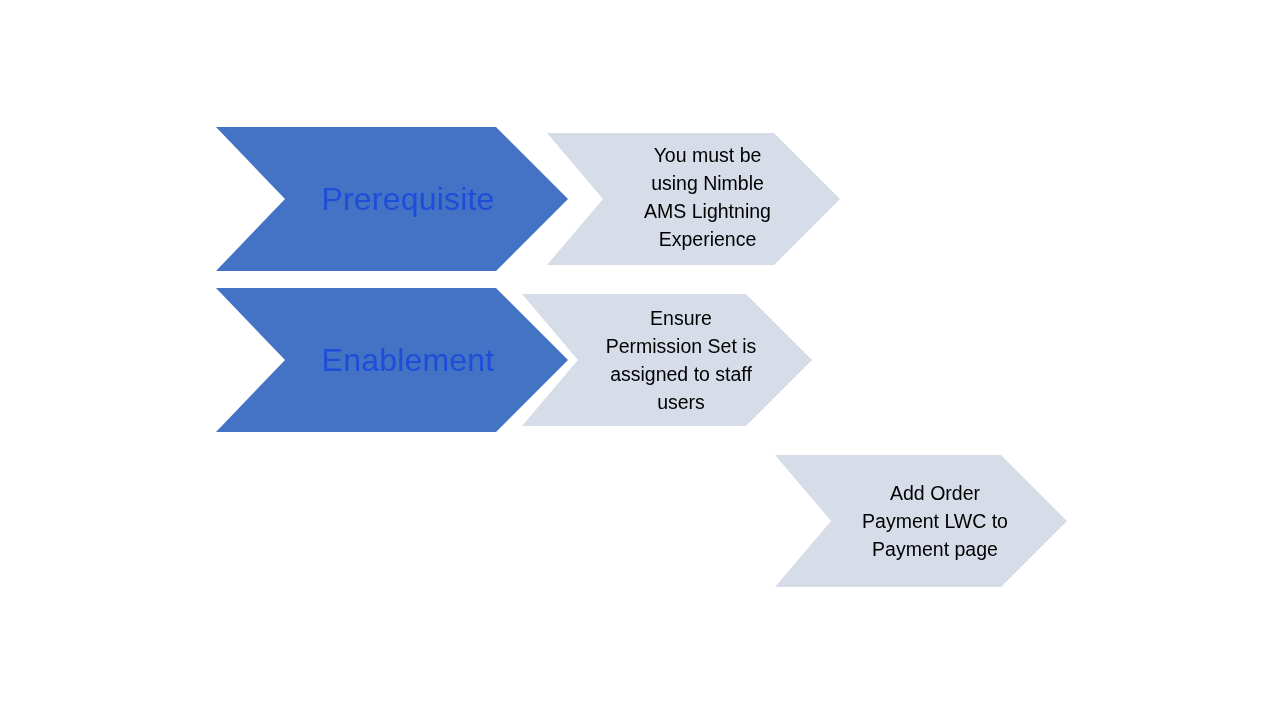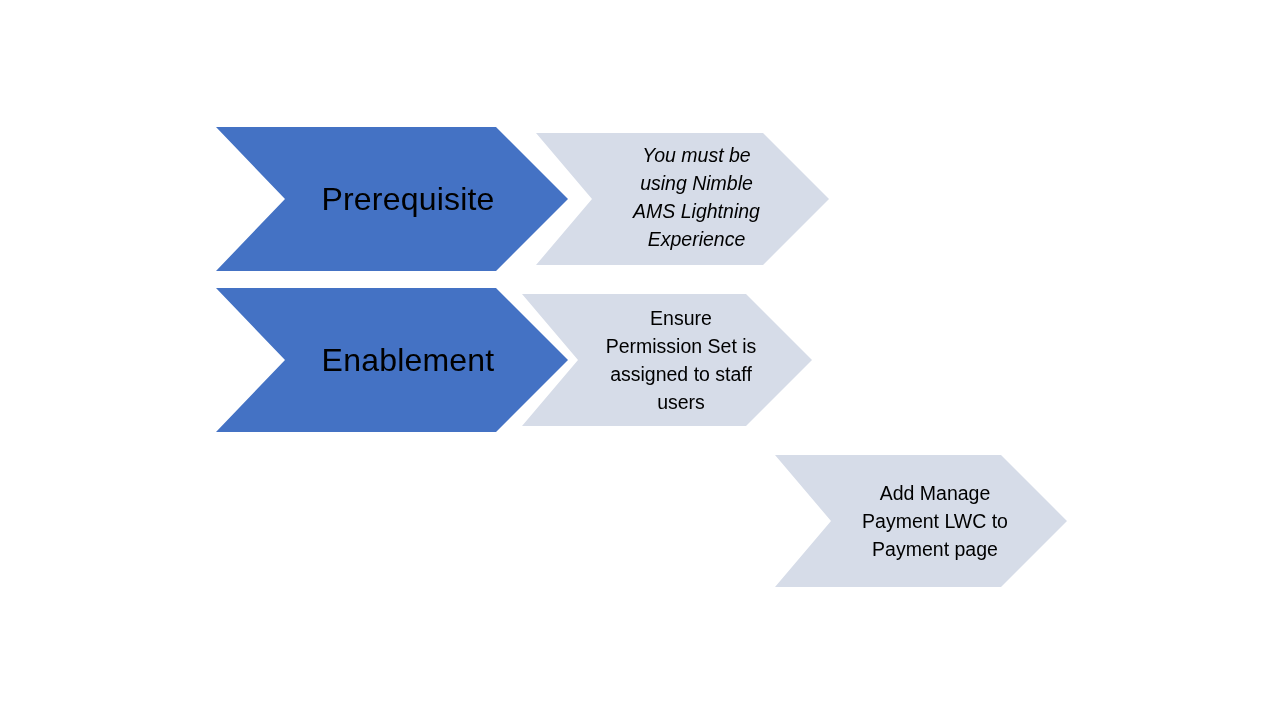--- a/index.html
+++ b/index.html
@@ -41,42 +41,42 @@
     display: flex;
     align-items: center;
     justify-content: center;
     text-align: center;
     box-sizing: border-box;
     white-space: pre-line;
   }
 
   
   .stage .label {
-    color: #000000;
+    color: #1d4ed8;
     font-size: 32px;
     line-height: 38px;
     font-weight: 400;
     letter-spacing: 0.2px;
     padding-left: 58px;
     padding-right: 26px;
   }
 
   
   .detail .label {
     color: #000000;
     font-size: 19.5px;
     line-height: 28px;
     font-weight: 400;
     padding-left: 62px;
     padding-right: 34px;
   }
 
   
   #stage-1   { left: 216px; top: 127px; width: 352px; height: 144px; }
-  #detail-1a { left: 536px; top: 133px; width: 293px; height: 128px; font-style: italic; }
+  #detail-1a { left: 547px; top: 133px; width: 293px; height: 128px; }
 
   
   #stage-2   { left: 216px; top: 288px; width: 352px; height: 144px; }
   #detail-2a { left: 522px; top: 294px; width: 290px; height: 132px; }
 
   
   #stage-3   { left: 216px; top: 450px; width: 352px; height: 144px; }
   #detail-3a { left: 522px; top: 455px; width: 296px; height: 132px; }
   #detail-3b { left: 775px; top: 455px; width: 292px; height: 132px; }
 </style>
@@ -118,18 +118,18 @@
 assigned to staff
 users</div>
   </div>
 
 
 
   <div class="chevron detail" id="detail-3b">
     <svg viewBox="0 0 292 132" width="292" height="132" aria-hidden="true">
       <polygon points="0,0 226,0 292,66 226,132 0,132 56,66" fill="#D6DCE8"></polygon>
     </svg>
-    <div class="label">Add Manage
+    <div class="label">Add Order
 Payment LWC to
 Payment page</div>
   </div>
 
 </div>
 
 </body></html>

